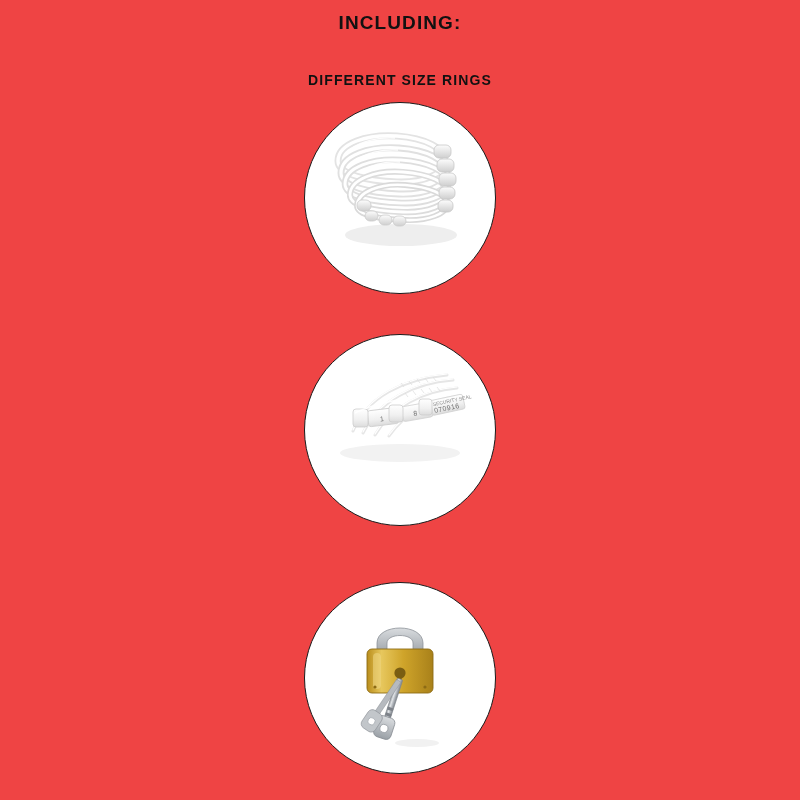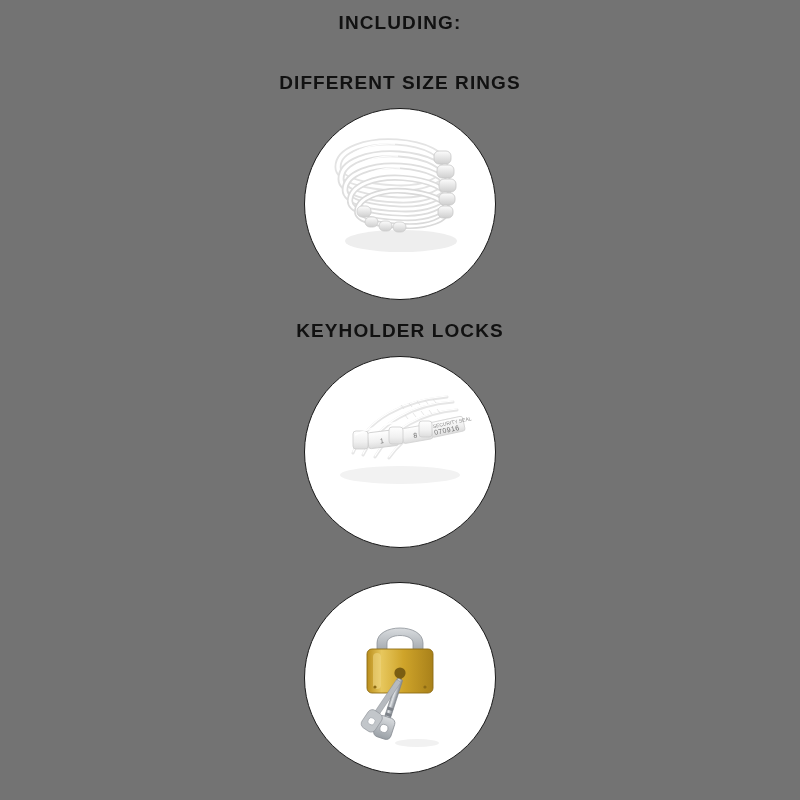--- a/index.html
+++ b/index.html
@@ -11,41 +11,41 @@
     width: 800px;
     height: 800px;
     font-family: "Liberation Sans", sans-serif;
     color: #111111;
     overflow: hidden;
   }
   .page {
     position: relative;
     width: 800px;
     height: 800px;
-    background: #737373;
+    background: #ef4444;
   }
   .heading-main {
     position: absolute;
     top: 12px;
     left: 0;
     width: 800px;
     text-align: center;
     font-size: 19px;
     font-weight: bold;
     letter-spacing: 1.1px;
     color: #111111;
   }
   .section {
     position: absolute;
     left: 0;
     width: 800px;
   }
   .section-title {
     text-align: center;
-    font-size: 19px;
+    font-size: 14px;
     font-weight: bold;
     letter-spacing: 1.1px;
     color: #111111;
   }
   .circle-wrap {
     position: relative;
     width: 800px;
     height: 200px;
   }
   .circle {
@@ -149,21 +149,20 @@
             <path d="M46 46 C56 38 74 34 90 35"></path>
             <path d="M50 58 C60 50 77 46 93 47"></path>
             <path d="M55 70 C64 62 80 58 95 59"></path>
           </g>
         </svg>
       </div>
     </div>
   </div>
 
   <div class="section" id="sec-locks">
-    <div class="section-title">KEYHOLDER LOCKS</div>
     <div class="circle-wrap">
       <div class="circle">
         <svg class="art" viewBox="0 0 190 190">
           <defs>
             <linearGradient id="sealBody" x1="0" y1="0" x2="0" y2="1">
               <stop offset="0%" stop-color="#ffffff"></stop>
               <stop offset="60%" stop-color="#f0f0f0"></stop>
               <stop offset="100%" stop-color="#dcdcdc"></stop>
             </linearGradient>
           </defs>

